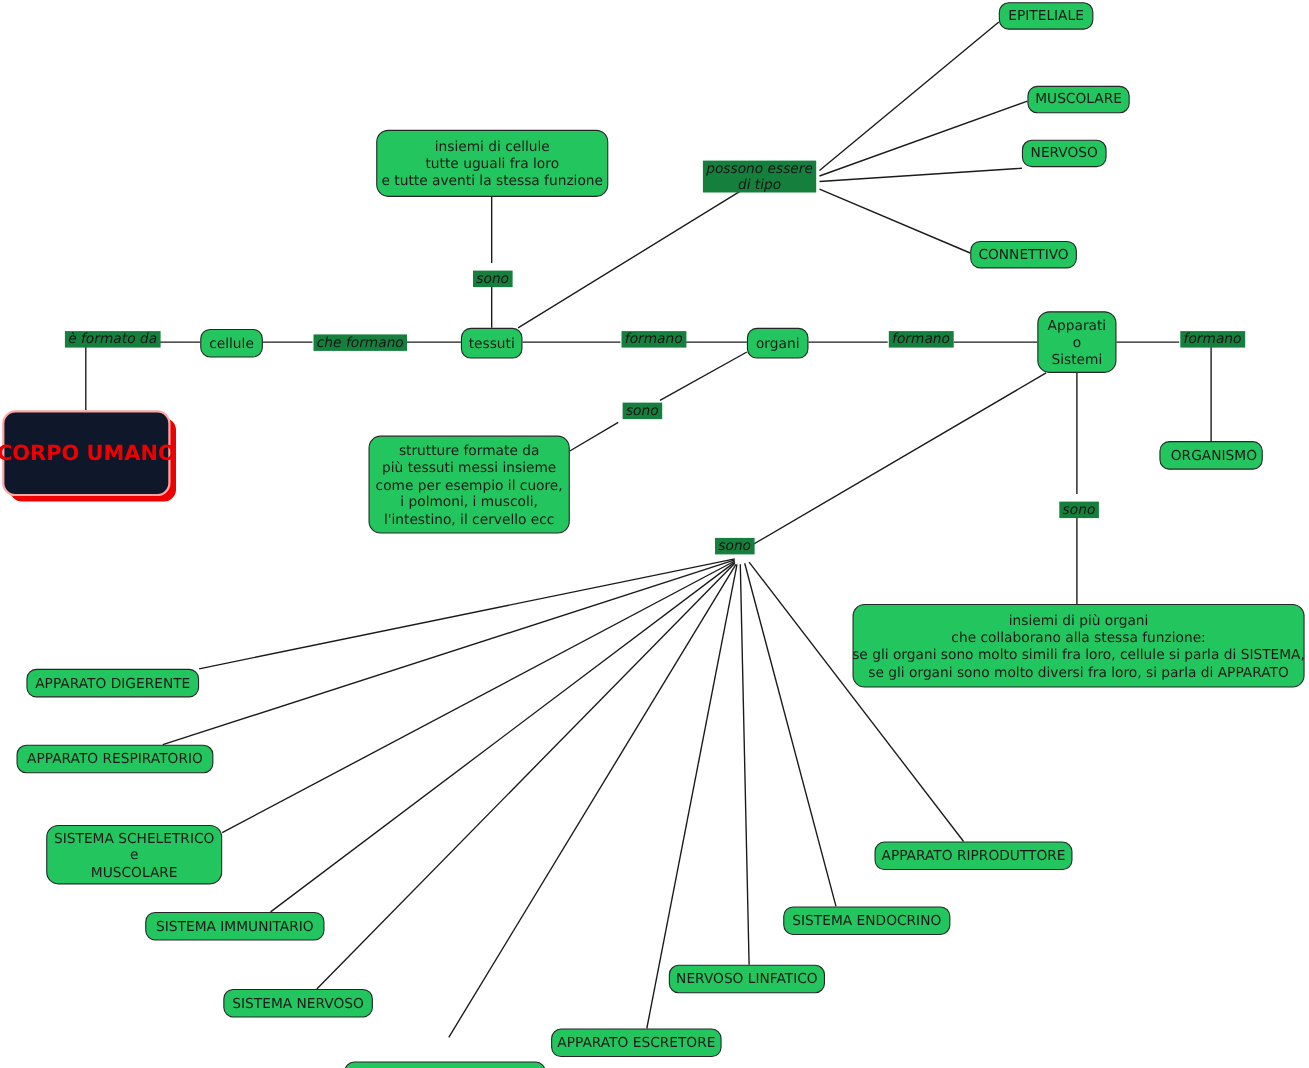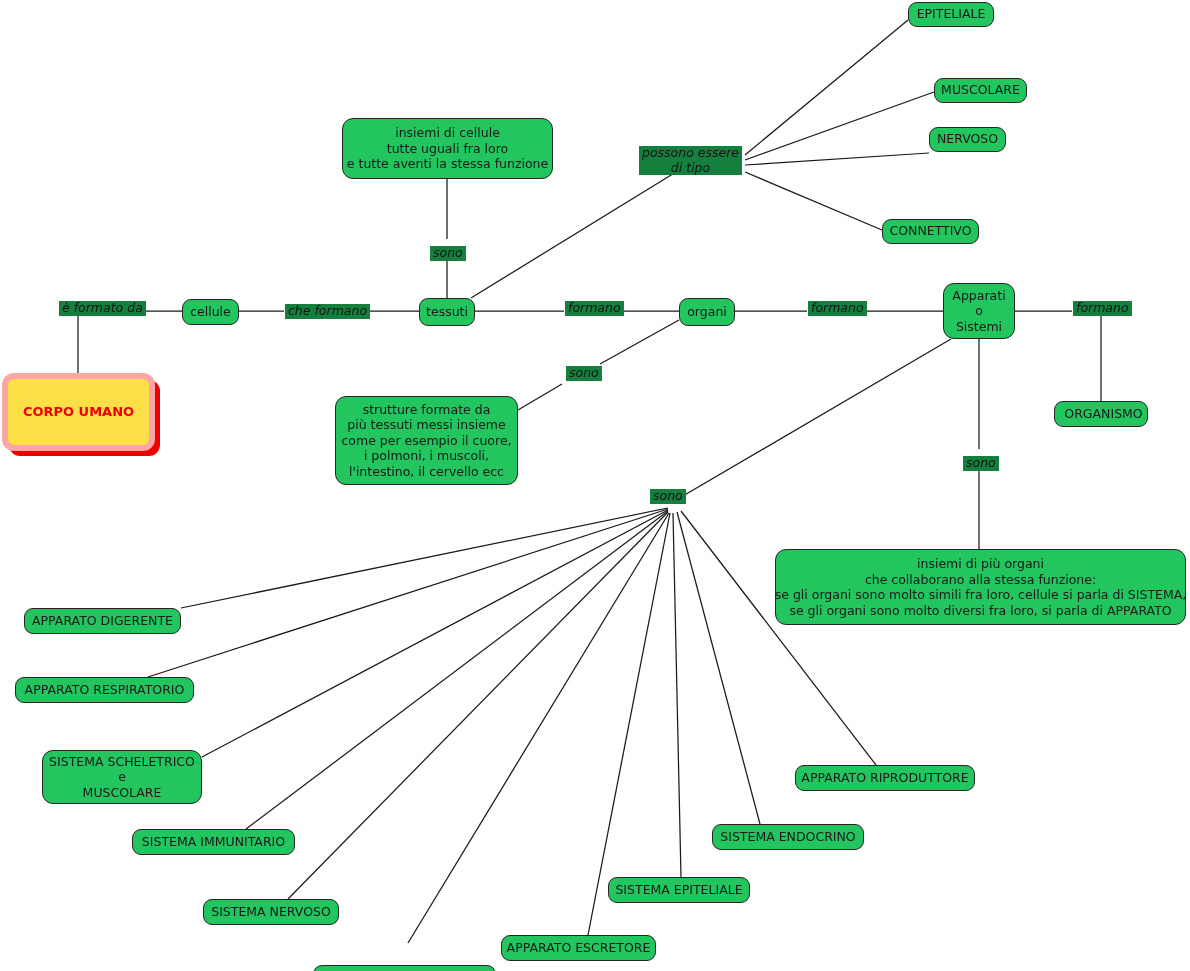--- a/index.html
+++ b/index.html
@@ -35,26 +35,26 @@
     justify-content:center;
     white-space:pre;
     padding:2px 7px;
     z-index:3;
   }
   .node.multiline{
     border-radius:11px;
     line-height:15.5px;
   }
   .node.root{
-    background:#fde047;
-    border:6px solid #fca5a5;
+    background:#0f172a;
+    border:2px solid #fca5a5;
     border-radius:12px;
     color:#ee0000;
     font-weight:bold;
-    font-size:13px;
+    font-size:19px;
     box-shadow:6px 6px 0 -1px #ee0000;
     z-index:4;
   }
   .linklabel{
     position:absolute;
     font-style:italic;
     font-size:12.5px;
     line-height:14.5px;
     color:#141414;
     text-align:center;
@@ -131,21 +131,21 @@
       <div class="node" style="left: 882px; top: 219px; width: 97px; height: 25px;">CONNETTIVO</div>
       <div class="node" style="left: 24px; top: 608px; width: 157px; height: 26px;">APPARATO DIGERENTE</div>
       <div class="node" style="left: 15px; top: 677px; width: 179px; height: 26px;">APPARATO RESPIRATORIO</div>
       <div class="node multiline" style="left: 42px; top: 750px; width: 160px; height: 54px;">SISTEMA SCHELETRICO
 e
 MUSCOLARE</div>
       <div class="node" style="left: 132px; top: 829px; width: 163px; height: 26px;">SISTEMA IMMUNITARIO</div>
       <div class="node" style="left: 203px; top: 899px; width: 136px; height: 26px;">SISTEMA NERVOSO</div>
       <div class="node" style="left: 313px; top: 943px; width: 183px; height: 26px; margin-top: 22px;">SISTEMA TEGUMENTARIO</div>
       <div class="node" style="left: 501px; top: 935px; width: 155px; height: 26px;">APPARATO ESCRETORE</div>
-      <div class="node" style="left: 608px; top: 877px; width: 142px; height: 26px;">SISTEMA EPITELIALE</div>
+      <div class="node" style="left: 608px; top: 877px; width: 142px; height: 26px;">NERVOSO LINFATICO</div>
       <div class="node" style="left: 712px; top: 824px; width: 152px; height: 26px;">SISTEMA ENDOCRINO</div>
       <div class="node" style="left: 795px; top: 765px; width: 180px; height: 26px;">APPARATO RIPRODUTTORE</div>
     </div>
   <div id="label-layer">
       <div class="linklabel" style="left: 28px; top: 301px; margin-left: 31px;">è formato da</div>
       <div class="linklabel" style="left: 285px; top: 304px;">che formano</div>
       <div class="linklabel" style="left: 565px; top: 301px;">formano</div>
       <div class="linklabel" style="left: 808px; top: 301px;">formano</div>
       <div class="linklabel" style="left: 1073px; top: 301px;">formano</div>
       <div class="linklabel" style="left: 430px; top: 246px;">sono</div>

